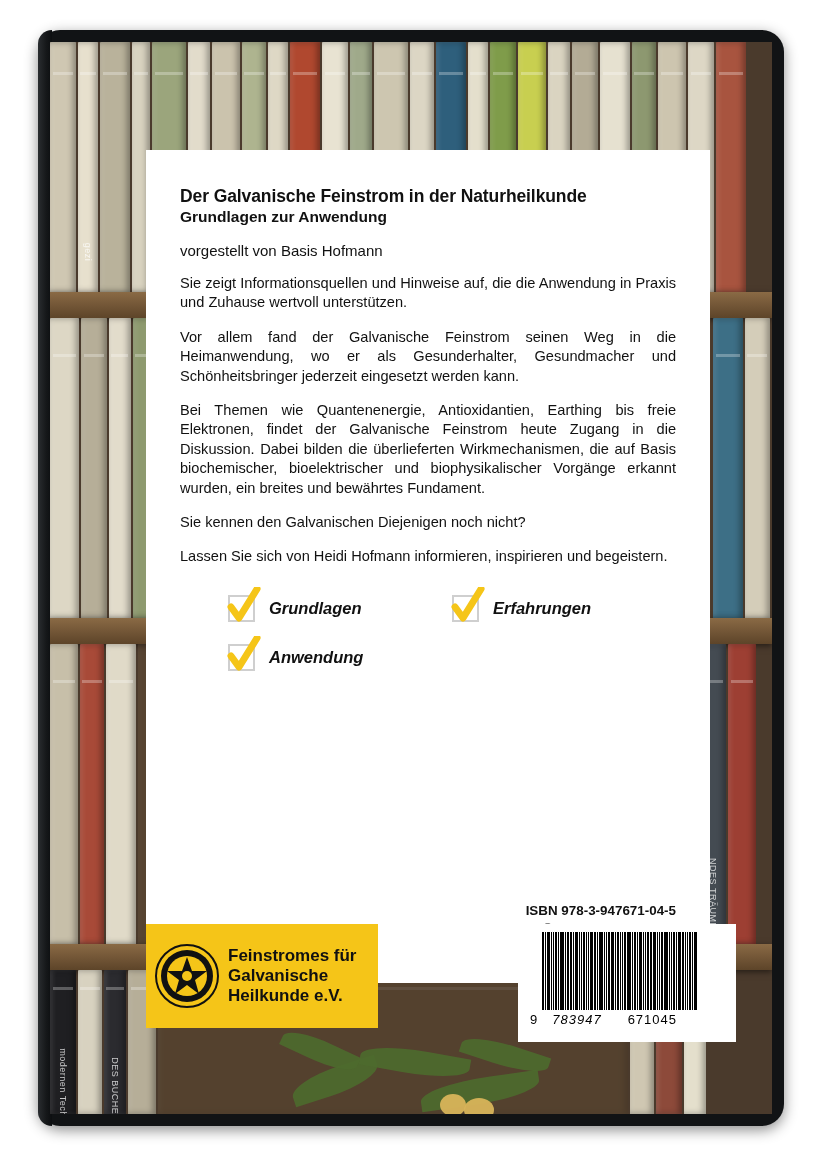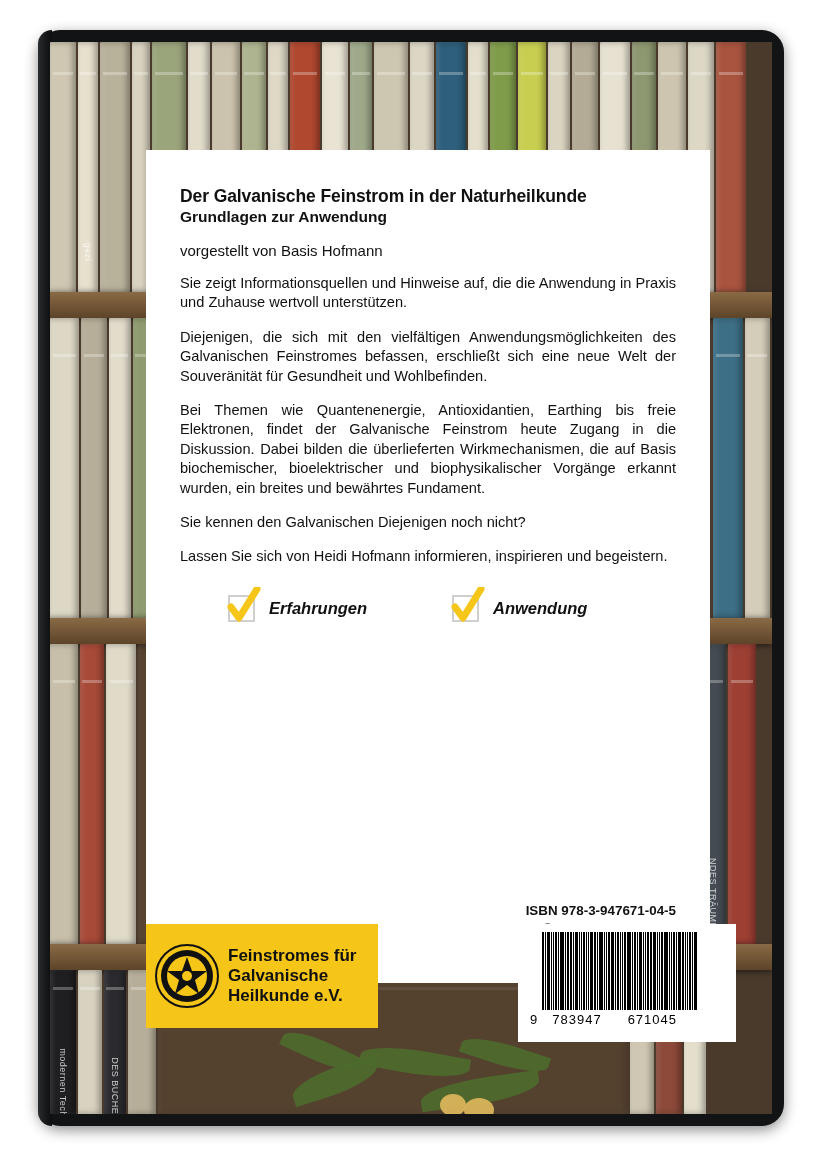--- a/index.html
+++ b/index.html
@@ -227,21 +227,21 @@
   .bars i { display: block; background: #000; height: 100%; margin-right: 1px; }
   .bc-nums {
     display: flex;
     font-size: 13px;
     letter-spacing: 1px;
     margin-top: 2px;
     padding-left: 2px;
     font-family: "Liberation Sans", sans-serif;
   }
   .bc-nums .g1 { margin-right: 14px; }
-  .bc-nums .g2 { margin-right: 26px; }
+  .bc-nums .g2 { margin-right: 26px; font-style: italic; }
 </style>
 </head>
 <body>
 
 <div class="case-outer">
   <div class="spine"></div>
 
   <div class="photo">
 
     <div class="books-row" style="top:0px;height:250px;">
@@ -332,27 +332,35 @@
       <div class="berry" style="left:214px; bottom:2px; width:30px;height:24px;"></div>
     </div>
 
     <div class="panel">
 
       <div class="title">Der Galvanische Feinstrom in der Naturheilkunde</div>
       <div class="subtitle">Grundlagen zur Anwendung</div>
       <div class="presenter">vorgestellt von Basis Hofmann</div>
 
       <div class="para">Sie zeigt Informationsquellen und Hinweise auf, die die Anwendung in Praxis und Zuhause wertvoll unterstützen.</div>
-      <div class="para">Diejenigen, die sich mit den vielfältigen Anwendungsmöglichkeiten des Galvanischen Feinstromes befassen, erschließt sich eine neue Welt der Souveränität für Gesundheit und Wohlbefinden.</div>
+      <div class="para">Vor allem fand der Galvanische Feinstrom seinen Weg in die Heimanwendung, wo er als Gesunderhalter, Gesundmacher und Schönheitsbringer jederzeit eingesetzt werden kann.</div>
       <div class="para">Bei Themen wie Quantenenergie, Antioxidantien, Earthing bis freie Elektronen, findet der Galvanische Feinstrom heute Zugang in die Diskussion. Dabei bilden die überlieferten Wirkmechanismen, die auf Basis biochemischer, bioelektrischer und biophysikalischer Vorgänge erkannt wurden, ein breites und bewährtes Fundament.</div>
       <div class="para nojust">Sie kennen den Galvanischen Diejenigen noch nicht?</div>
       <div class="para nojust">Lassen Sie sich von Heidi Hofmann informieren, inspirieren und begeistern.</div>
 
       <div class="features">
 
+        <div class="feature">
+          <span class="chk">
+            <svg width="34" height="40" viewBox="0 0 34 40">
+              <path d="M4 20 L12 31 L30 2" stroke="#f5c518" stroke-width="7" fill="none" stroke-linecap="round" stroke-linejoin="round"></path>
+            </svg>
+          </span>
+          <span class="feature-label">Grundlagen</span>
+        </div>
 
         <div class="feature">
           <span class="chk">
             <svg width="34" height="40" viewBox="0 0 34 40">
               <path d="M4 20 L12 31 L30 2" stroke="#f5c518" stroke-width="7" fill="none" stroke-linecap="round" stroke-linejoin="round"></path>
             </svg>
           </span>
           <span class="feature-label">Erfahrungen</span>
         </div>
 

